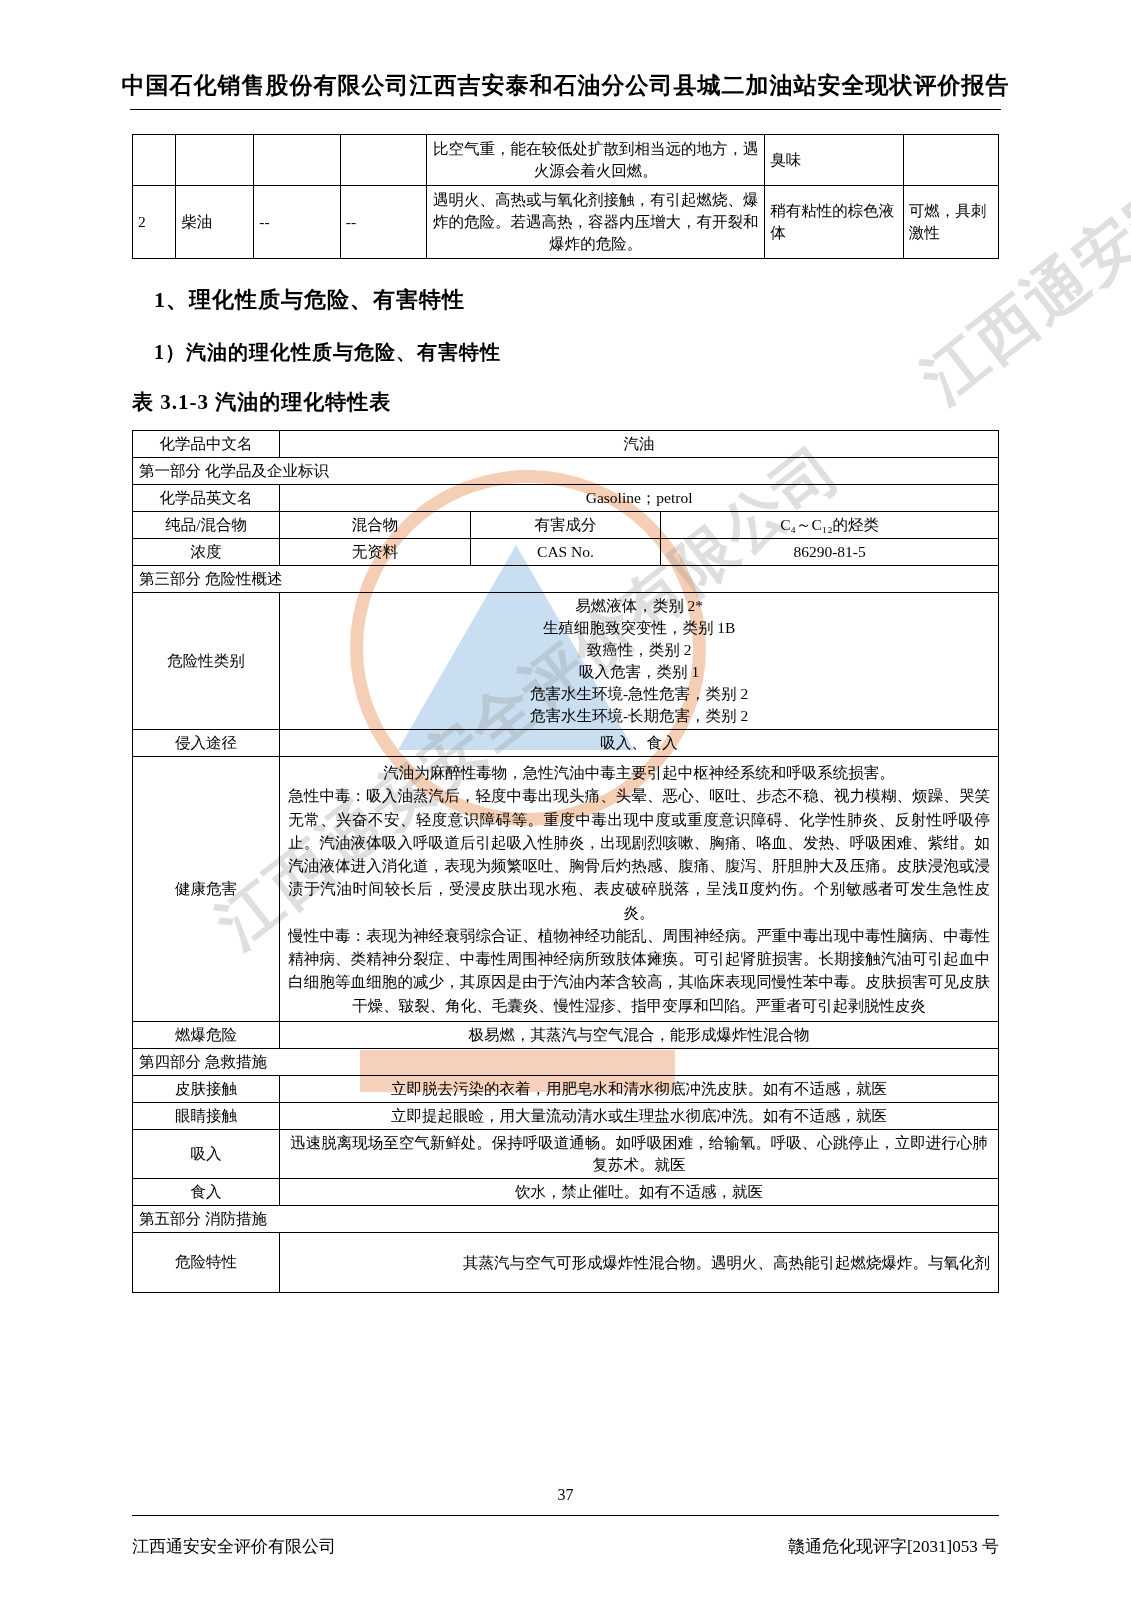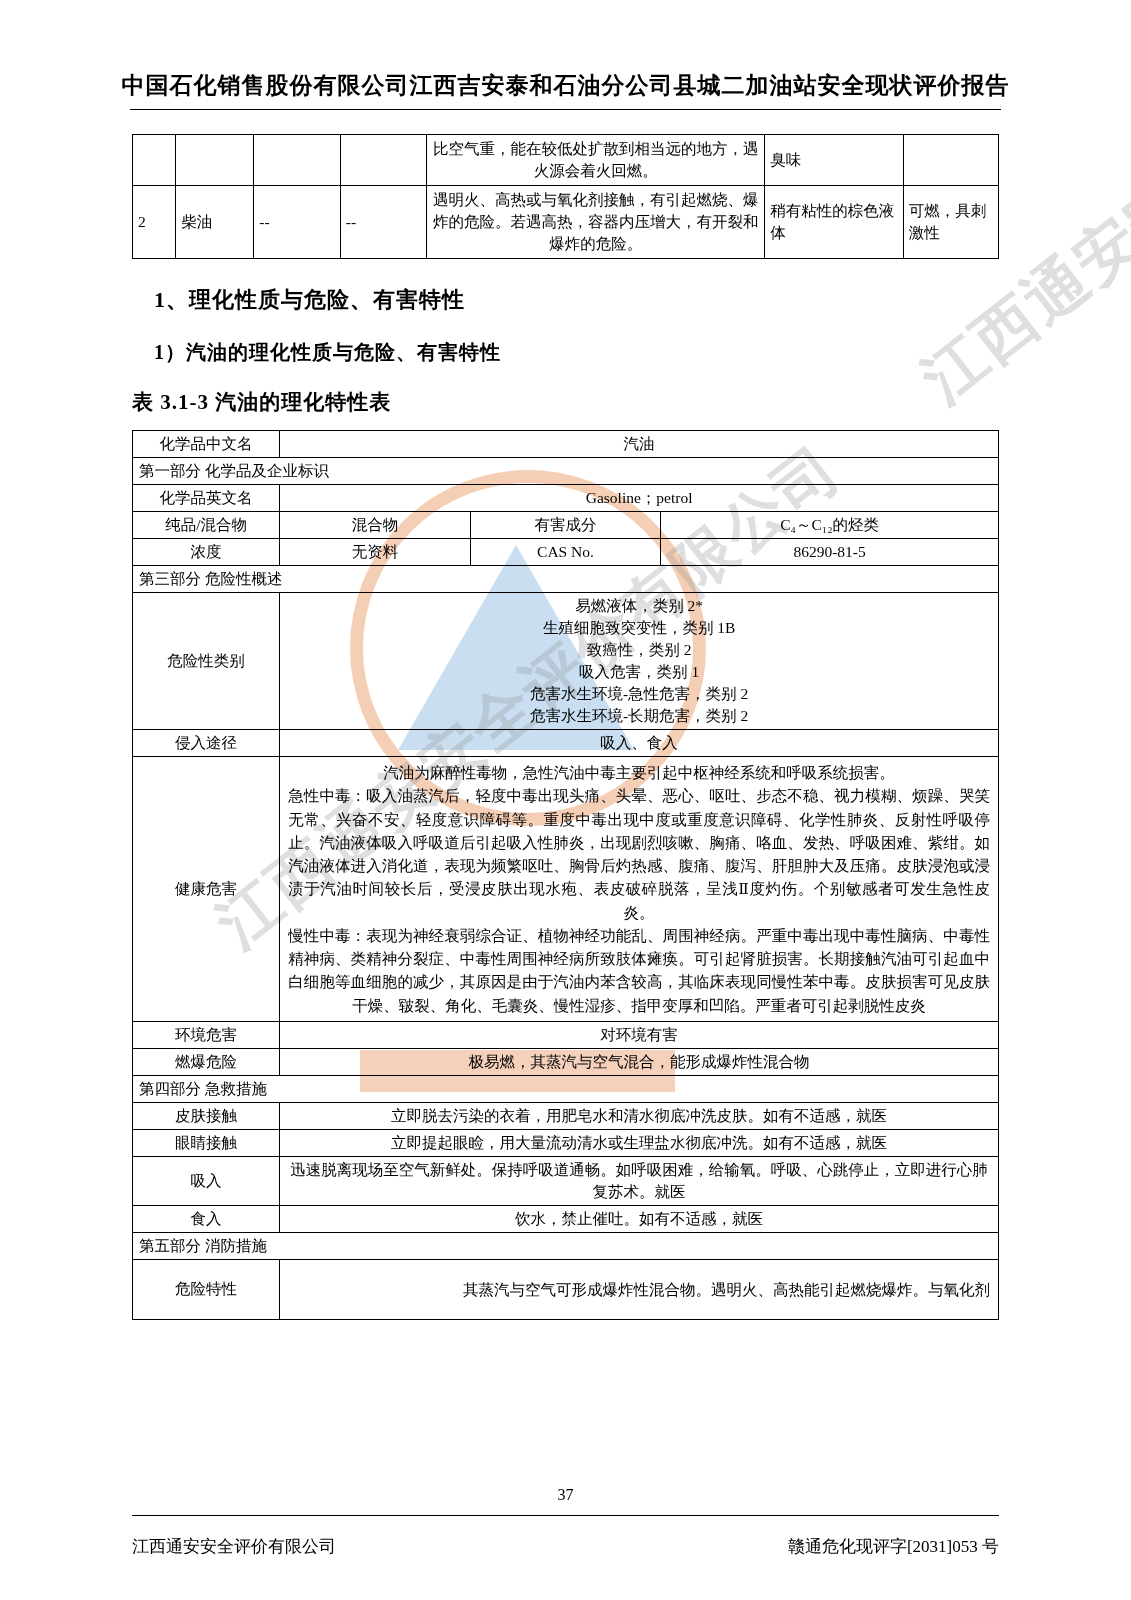--- a/index.html
+++ b/index.html
@@ -275,24 +275,20 @@
         </tr>
         <tr>
           <td class="label">健康危害</td>
           <td class="body-just" colspan="3">
             <div>汽油为麻醉性毒物，急性汽油中毒主要引起中枢神经系统和呼吸系统损害。</div>
             <div>急性中毒：吸入油蒸汽后，轻度中毒出现头痛、头晕、恶心、呕吐、步态不稳、视力模糊、烦躁、哭笑无常、兴奋不安、轻度意识障碍等。重度中毒出现中度或重度意识障碍、化学性肺炎、反射性呼吸停止。汽油液体吸入呼吸道后引起吸入性肺炎，出现剧烈咳嗽、胸痛、咯血、发热、呼吸困难、紫绀。如汽油液体进入消化道，表现为频繁呕吐、胸骨后灼热感、腹痛、腹泻、肝胆肿大及压痛。皮肤浸泡或浸渍于汽油时间较长后，受浸皮肤出现水疱、表皮破碎脱落，呈浅Ⅱ度灼伤。个别敏感者可发生急性皮炎。</div>
             <div>慢性中毒：表现为神经衰弱综合证、植物神经功能乱、周围神经病。严重中毒出现中毒性脑病、中毒性精神病、类精神分裂症、中毒性周围神经病所致肢体瘫痪。可引起肾脏损害。长期接触汽油可引起血中白细胞等血细胞的减少，其原因是由于汽油内苯含较高，其临床表现同慢性苯中毒。皮肤损害可见皮肤干燥、皲裂、角化、毛囊炎、慢性湿疹、指甲变厚和凹陷。严重者可引起剥脱性皮炎</div>
           </td>
         </tr>
         <tr>
-          <td class="label">环境危害</td>
-          <td class="body" colspan="3">对环境有害</td>
-        </tr>
-        <tr>
           <td class="label">燃爆危险</td>
           <td class="body" colspan="3">极易燃，其蒸汽与空气混合，能形成爆炸性混合物</td>
         </tr>
 
         <tr>
           <td class="section" colspan="4">第四部分   急救措施</td>
         </tr>
         <tr>
           <td class="label">皮肤接触</td>
           <td class="body" colspan="3">立即脱去污染的衣着，用肥皂水和清水彻底冲洗皮肤。如有不适感，就医</td>

